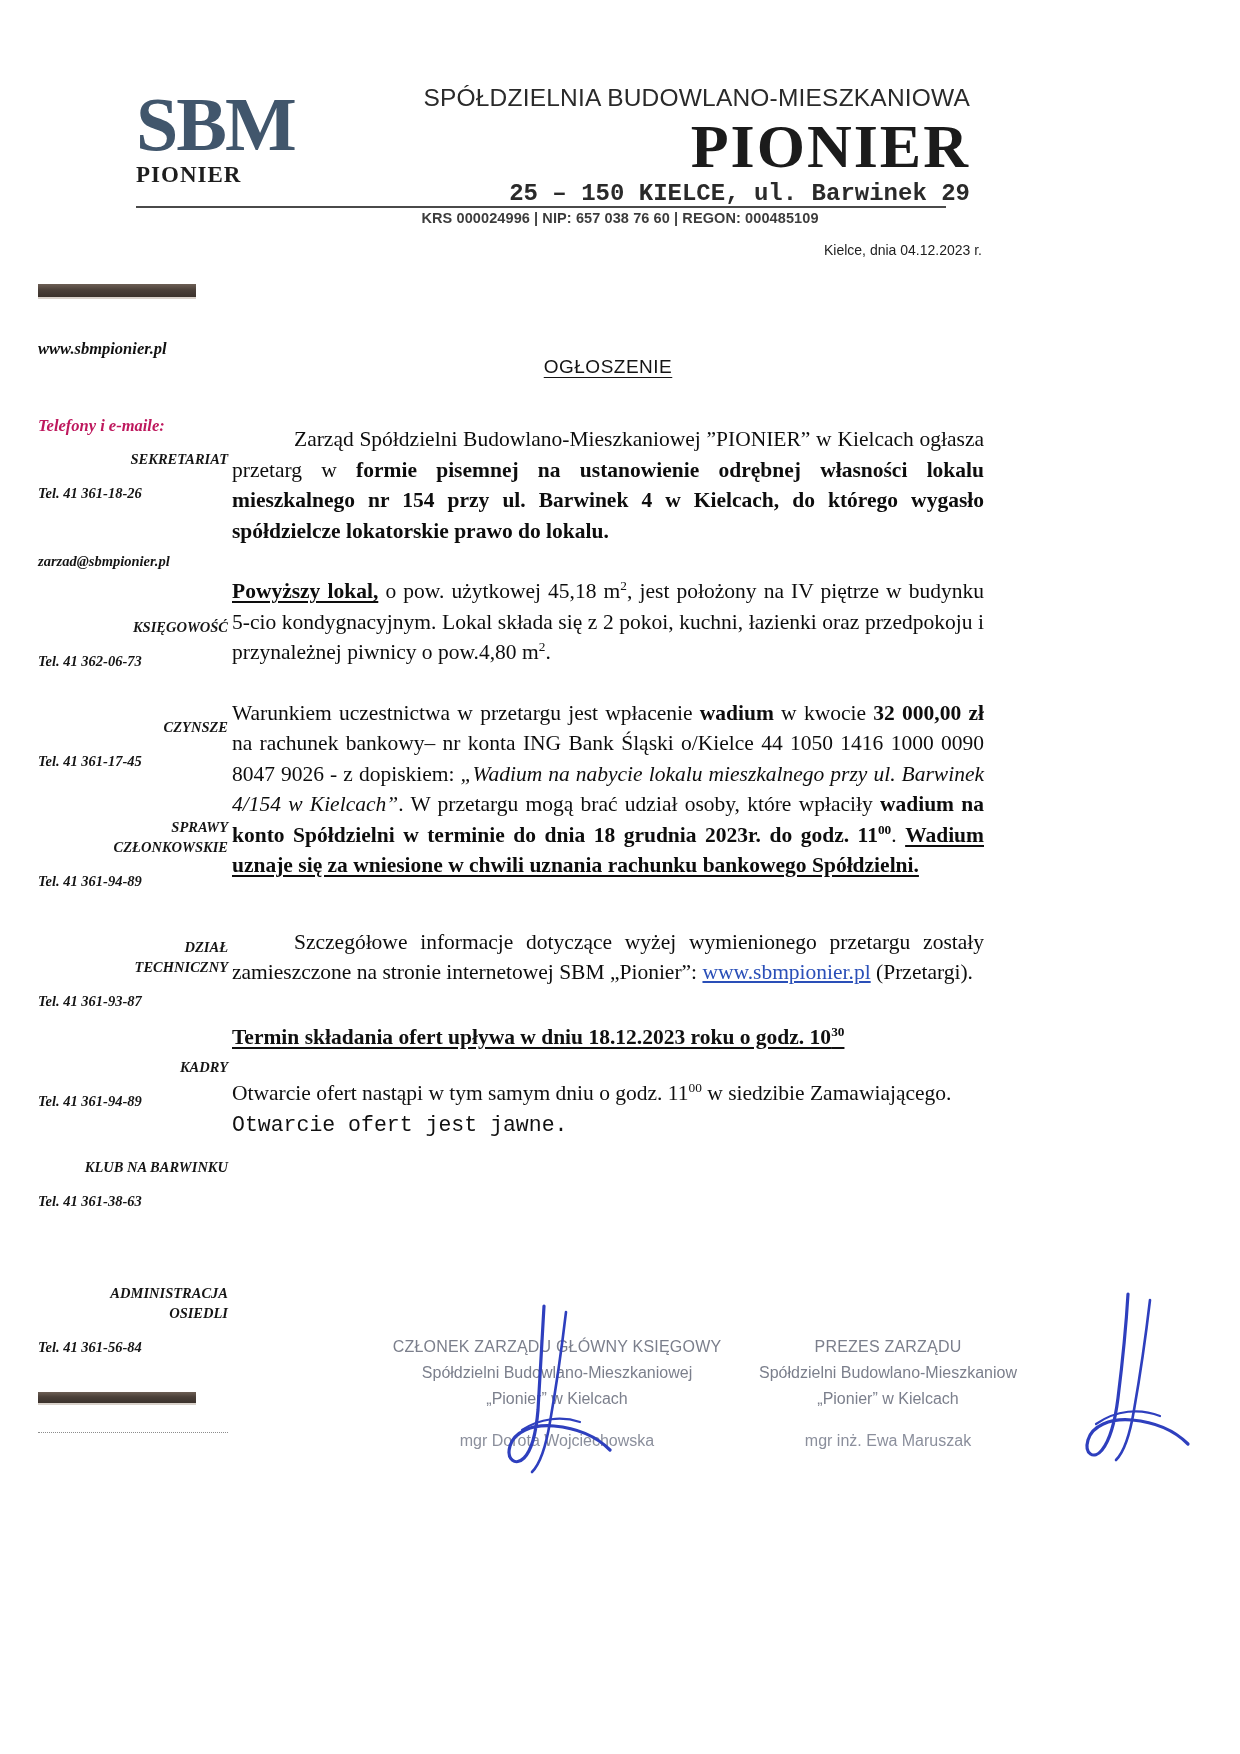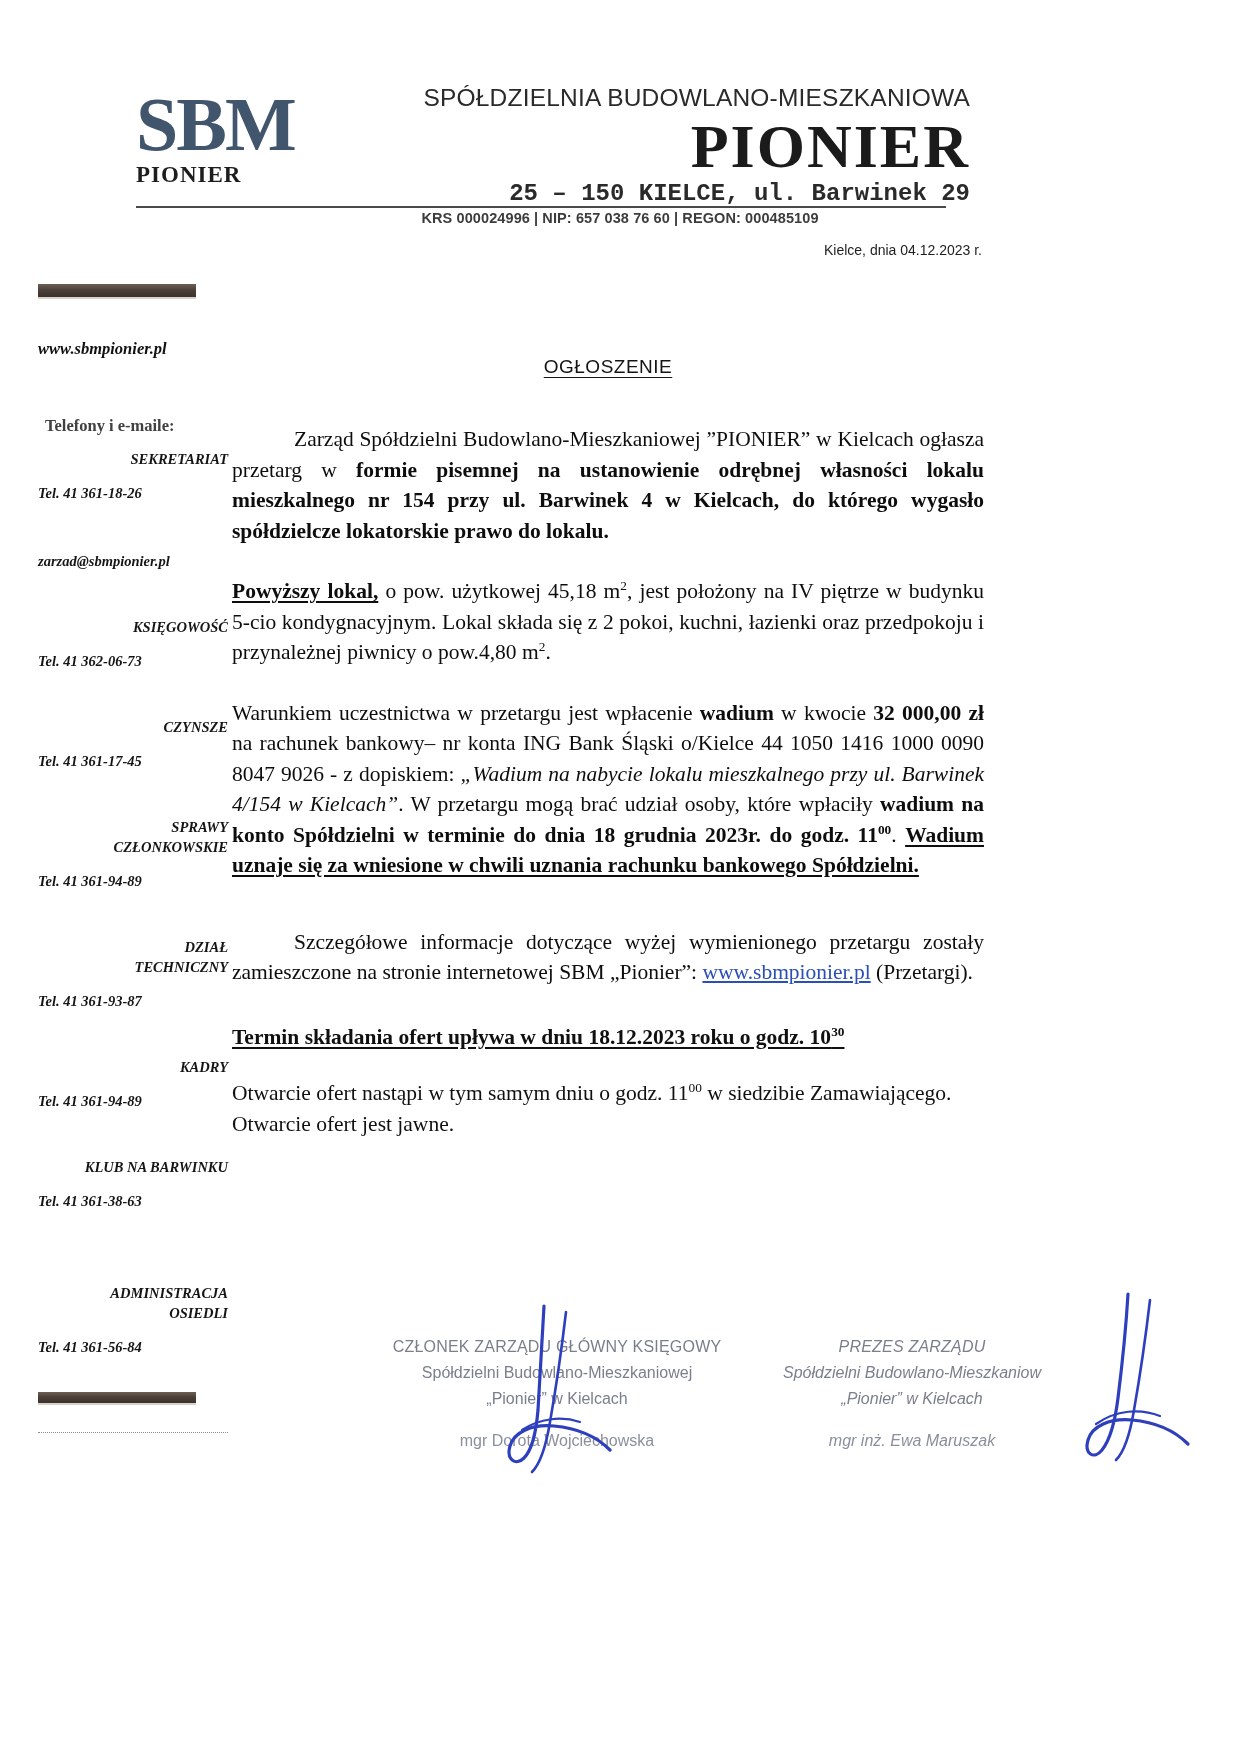--- a/index.html
+++ b/index.html
@@ -123,26 +123,26 @@
   #side-url {
     font-family: "Liberation Serif", "DejaVu Serif", serif;
     font-style: italic;
     font-weight: bold;
     font-size: 16.5px;
     color: #111;
     margin-bottom: 56px;
   }
   .side-head {
     font-family: "Liberation Serif", "DejaVu Serif", serif;
+    font-style: italic;
     font-weight: bold;
     font-size: 16.5px;
     line-height: 22px;
-    color: #404040;
+    color: #be185d;
     margin-top: 30px;
-    margin-left: 7px;
   }
   .side-head.tight { margin-top: 0; }
   .side-sub {
     font-family: "Liberation Serif", "DejaVu Serif", serif;
     font-style: italic;
     font-weight: bold;
     font-size: 14.5px;
     line-height: 20px;
     color: #151515;
     margin-top: 12px;
@@ -216,41 +216,41 @@
     text-decoration: underline;
     text-underline-offset: 3px;
     margin: 0 0 26px 0;
   }
   #para-otwarcie {
     font-size: 21.5px;
     line-height: 30.5px;
     text-align: justify;
     margin: 0;
   }
-  .noindent-line { text-align: right; }
+  .noindent-line { text-align: right; font-family: Liberation Mono, monospace; }
 
   
   #signatures {
     position: absolute;
     left: 232px;
     top: 1334px;
     width: 1000px;
     height: 140px;
   }
   .sig-block {
     position: absolute;
     text-align: center;
     font-family: "Liberation Sans", "DejaVu Sans", sans-serif;
     color: #7b7f8c;
     font-size: 16px;
     line-height: 26px;
   }
   .sig-block .l1 { letter-spacing: 0.2px; }
   #sig-left  { left: 160px;  top: 0; width: 330px; }
-  #sig-right { left: 530px;  top: 0; width: 300px; font-style: italic; }
+  #sig-right { left: 506px;  top: 0; width: 300px; }
   .sig-name {
     font-family: "Liberation Sans", "DejaVu Sans", sans-serif;
     color: #8b8f9c;
     font-size: 16px;
     margin-top: 16px;
   }
   .scribble {
     position: absolute;
     pointer-events: none;
   }

